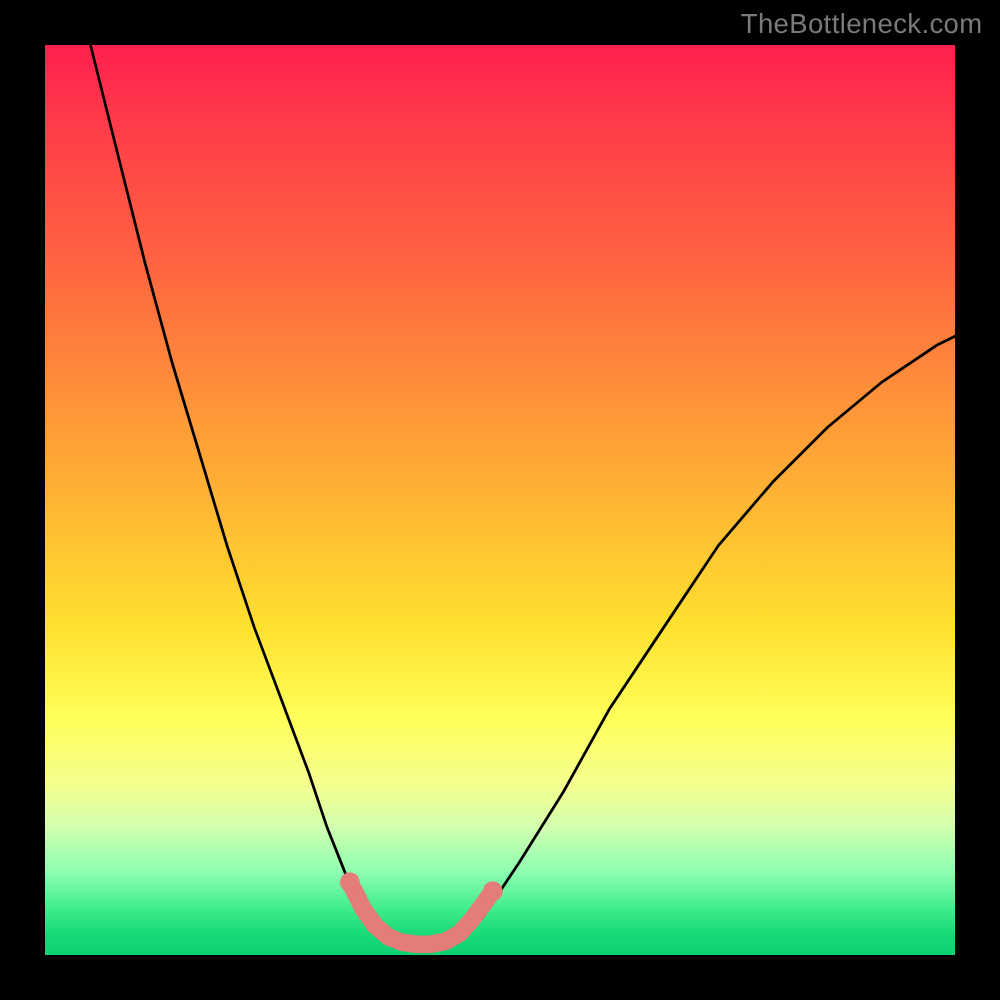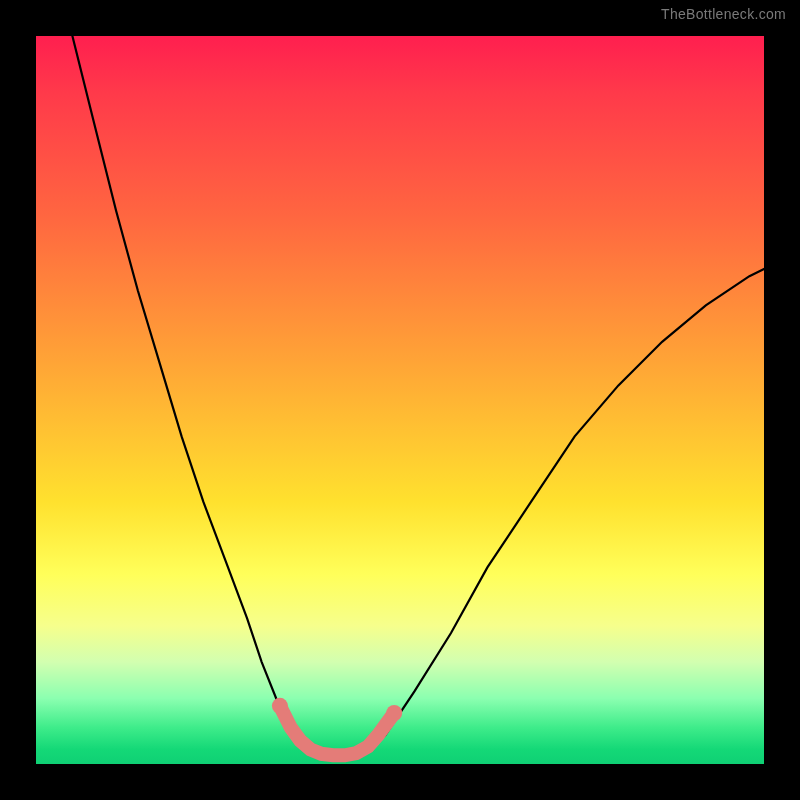--- a/index.html
+++ b/index.html
@@ -32,21 +32,21 @@
       #3eec8a 95%,
       #14d877 98%,
       #0fd074 100%
     );
   }
   .watermark {
     position: absolute;
     top: 6px;
     right: 14px;
     color: #7a7a7a;
-    font-size: 14px;
+    font-size: 22px;
     font-weight: 500;
     letter-spacing: 0.3px;
     user-select: none;
   }
   svg.plot {
     position: absolute;
     left: 0;
     top: 0;
     width: 728px;
     height: 728px;

